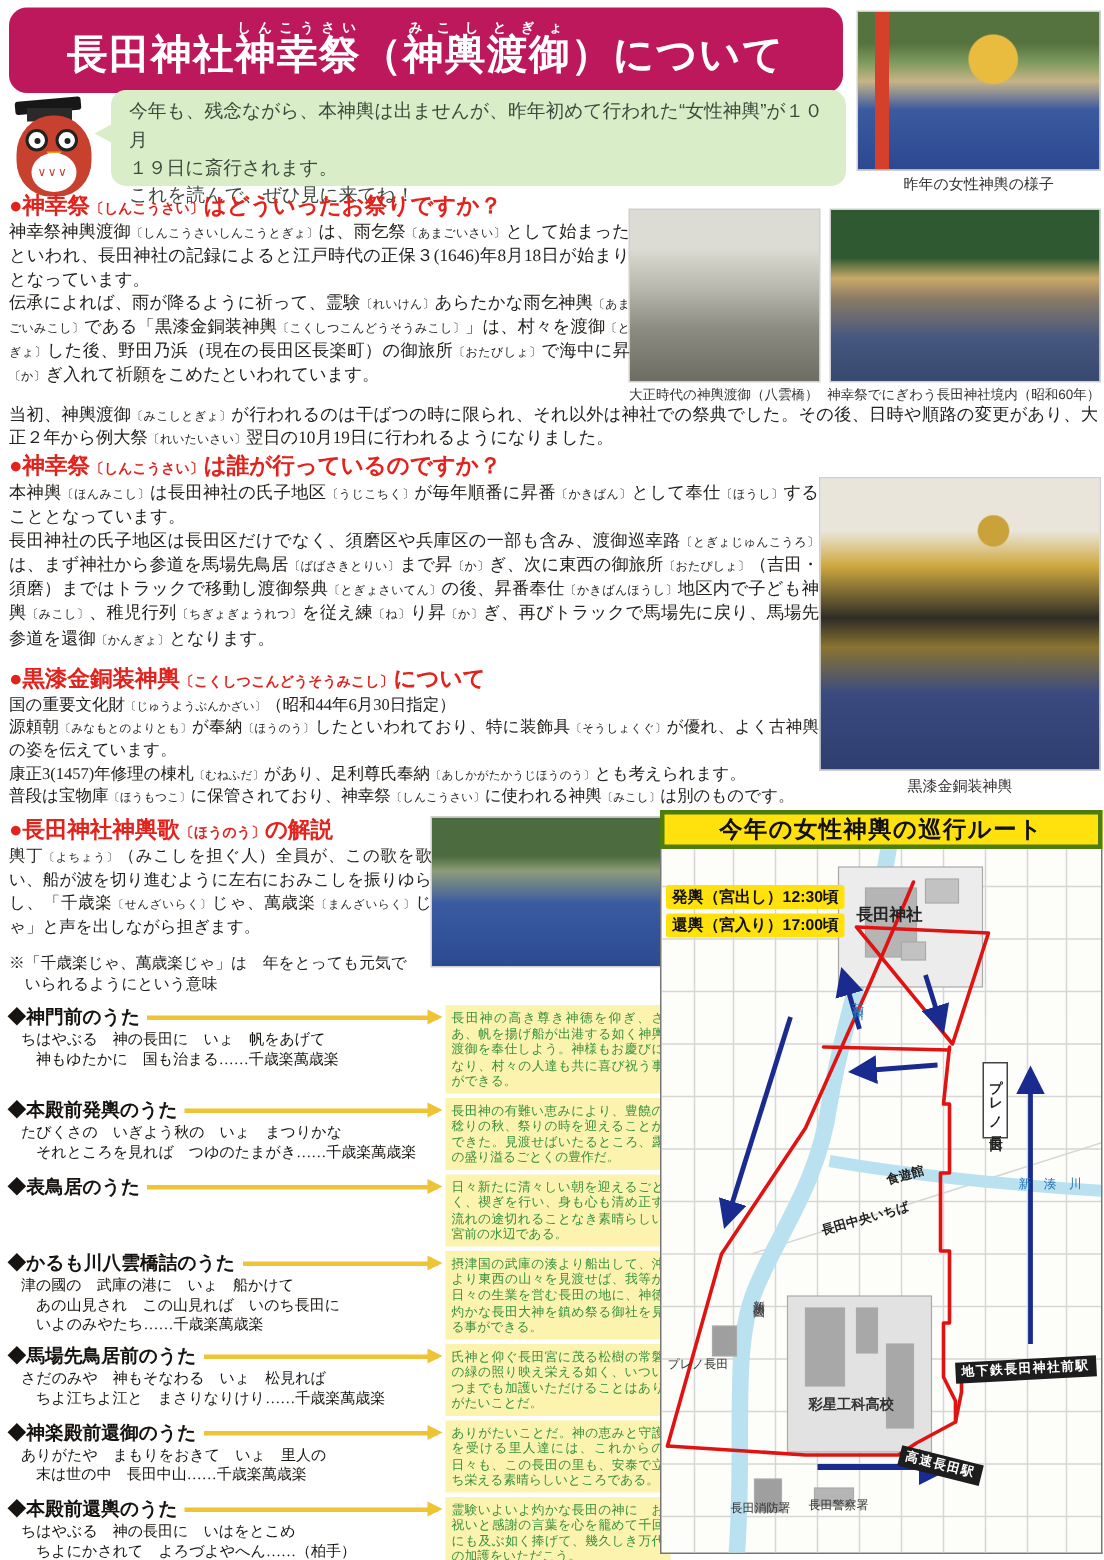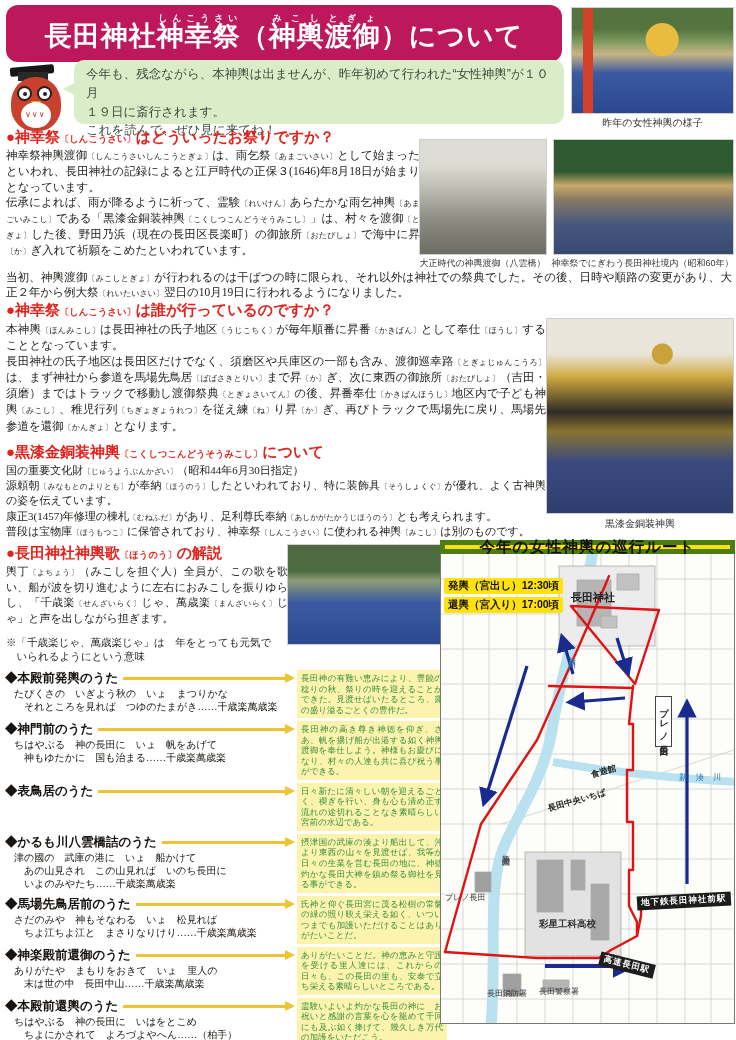--- a/index.html
+++ b/index.html
@@ -73,21 +73,21 @@
   .verse { width:287px; flex:none; }
   .vh { display:flex; align-items:center; font-weight:bold; font-size:12.5px; color:#171310; font-family:"Liberation Serif",serif; }
   .varrow { flex:1; min-width:18px; height:0; border-top:3px solid #eec434; margin-left:5px; position:relative; }
   .varrow::after { content:""; position:absolute; right:-3px; top:-7px;
     border-left:10px solid #eec434; border-top:5px solid transparent; border-bottom:5px solid transparent; }
   .vl { font-size:10px; line-height:1.3; padding-left:9px; white-space:pre-wrap; color:#17130e; font-family:"Liberation Serif",serif; }
   .vexpl { flex:1; background:#fbf3ae; color:#37903f; font-size:8.5px; line-height:1.24; padding:3px 4px; text-align:justify; }
 
   
   #map { position:absolute; left:440px; top:540px; width:295px; height:498px; }
-  #map-title { height:14px; background:#ffe10e; border:5px solid #4d7c0f; display:flex; align-items:center; justify-content:center;
+  #map-title { height:26px; background:#ffe10e; border:3px solid #4d7c0f; display:flex; align-items:center; justify-content:center;
     font-size:15.5px; font-weight:bold; color:#111; letter-spacing:1px; }
   #map-body { position:relative; height:470px; background:#fdfdfa; border:1px solid #777; border-top:none; overflow:hidden; }
   #map-svg { position:absolute; left:0; top:0; }
   .map-time { position:absolute; background:#ffe10e; font-weight:bold; font-size:10.5px; padding:1px 4px; color:#111;
     border-radius:2px; white-space:nowrap; z-index:5; }
   .ml { position:absolute; white-space:nowrap; z-index:4; color:#222; }
   .ml.place { font-size:11px; font-weight:bold; }
   .ml.place-sm { font-size:9.5px; font-weight:bold; color:#333; }
   .ml.river-vert { writing-mode:vertical-rl; font-size:8px; color:#2a7ab5; letter-spacing:2px; }
   .ml.vert-small { writing-mode:vertical-rl; font-size:8px; color:#444; letter-spacing:1px; }
@@ -141,36 +141,36 @@
   <div class="body-text" id="body3">国の重要文化財<span class="yomi">〔じゅうようぶんかざい〕</span>（昭和44年6月30日指定）<br>源頼朝<span class="yomi">〔みなもとのよりとも〕</span>が奉納<span class="yomi">〔ほうのう〕</span>したといわれており、特に装飾具<span class="yomi">〔そうしょくぐ〕</span>が優れ、よく古神輿の姿を伝えています。<br>康正3(1457)年修理の棟札<span class="yomi">〔むねふだ〕</span>があり、足利尊氏奉納<span class="yomi">〔あしかがたかうじほうのう〕</span>とも考えられます。<br>普段は宝物庫<span class="yomi">〔ほうもつこ〕</span>に保管されており、神幸祭<span class="yomi">〔しんこうさい〕</span>に使われる神輿<span class="yomi">〔みこし〕</span>は別のものです。</div>
 
   <div class="sec-head" id="sec4h">●長田神社神輿歌<span class="yomi">〔ほうのう〕</span>の解説</div>
   <div class="body-text" id="body4">輿丁<span class="yomi">〔よちょう〕</span>（みこしを担ぐ人）全員が、この歌を歌い、船が波を切り進むように左右におみこしを振りゆらし、「千歳楽<span class="yomi">〔せんざいらく〕</span>じゃ、萬歳楽<span class="yomi">〔まんざいらく〕</span>じゃ」と声を出しながら担ぎます。</div>
   <div id="note4">※「千歳楽じゃ、萬歳楽じゃ」は　年をとっても元気で<br>　いられるようにという意味</div>
 
   <div id="verses">
       <div class="verse-row">
         <div class="verse">
           <div class="vh">
+            <span>◆神門前のうた</span>
+            <span class="varrow"></span>
+          </div>
+          <div class="vl">ちはやぶる　神の長田に　いょ　帆をあげて<br>　神もゆたかに　国も治まる……千歳楽萬歳楽</div>
+        </div>
+        <div class="vexpl">長田神の高き尊き神徳を仰ぎ、さあ、帆を揚げ船が出港する如く神輿渡御を奉仕しよう。神様もお慶びになり、村々の人達も共に喜び祝う事ができる。</div>
+      </div>
+      <div class="verse-row">
+        <div class="verse">
+          <div class="vh">
             <span>◆本殿前発輿のうた</span>
             <span class="varrow"></span>
           </div>
           <div class="vl">たびくさの　いぎよう秋の　いょ　まつりかな<br>　それところを見れば　つゆのたまがき……千歳楽萬歳楽</div>
         </div>
         <div class="vexpl">長田神の有難い恵みにより、豊饒の稔りの秋、祭りの時を迎えることができた。見渡せばいたるところ、露の盛り溢るごとくの豊作だ。</div>
-      </div>
-      <div class="verse-row">
-        <div class="verse">
-          <div class="vh">
-            <span>◆神門前のうた</span>
-            <span class="varrow"></span>
-          </div>
-          <div class="vl">ちはやぶる　神の長田に　いょ　帆をあげて<br>　神もゆたかに　国も治まる……千歳楽萬歳楽</div>
-        </div>
-        <div class="vexpl">長田神の高き尊き神徳を仰ぎ、さあ、帆を揚げ船が出港する如く神輿渡御を奉仕しよう。神様もお慶びになり、村々の人達も共に喜び祝う事ができる。</div>
       </div>
       <div class="verse-row">
         <div class="verse">
           <div class="vh">
             <span>◆表鳥居のうた</span>
             <span class="varrow"></span>
           </div>
         </div>
         <div class="vexpl">日々新たに清々しい朝を迎えるごとく、禊ぎを行い、身も心も清め正す流れの途切れることなき素晴らしい宮前の水辺である。</div>
       </div>

